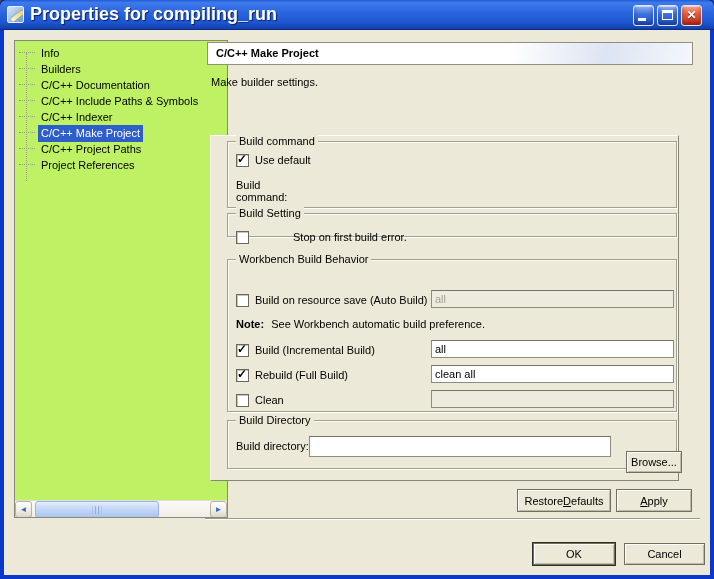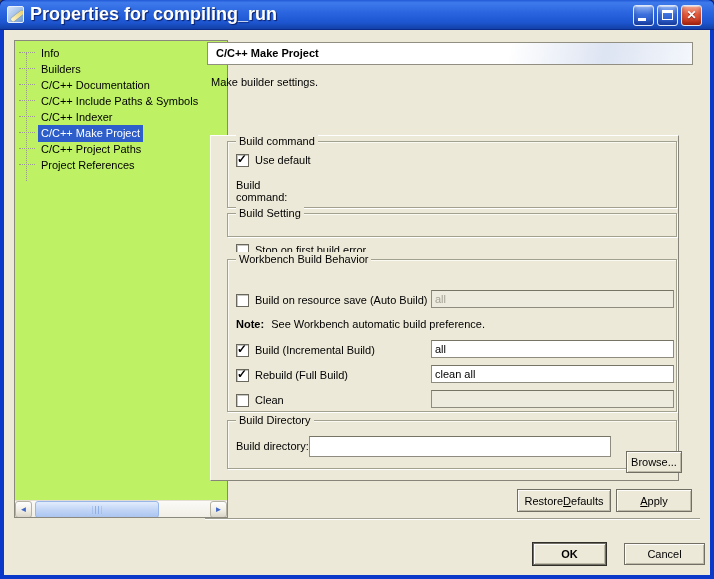--- a/index.html
+++ b/index.html
@@ -152,21 +152,21 @@
   }
   .field.disabled { background:#EDEBDE; color:#A5A296; }
 
   
   .g1 .cbrow { left:8px; top:10px; }
   .row-buildcmd { position:absolute; left:8px; top:37px; right:8px; display:flex; align-items:center; }
   .row-buildcmd .lbl { width:73px; flex:0 0 auto; }
   .row-buildcmd .field { flex:1; height:19px; }
 
   
-  .g2 .cbrow { left:8px; top:28px; }
+  .g2 .cbrow { left:8px; top:15px;gap:38px; }
 
   
   .colheads { position:absolute; left:8px; right:8px; top:8px; height:14px; }
   .colheads .c2 { position:absolute; left:195px; top:0; }
   .wrow { position:absolute; left:8px; right:8px; height:20px; }
   .wrow .cbrow { left:0; top:2px; }
   .wrow .field { position:absolute; left:195px; top:0; width:243px; }
   .wrow1 { top:30px; } .wrow2 { top:80px; } .wrow3 { top:105px; } .wrow4 { top:130px; }
   .noterow { position:absolute; left:8px; top:58px; }
   .noterow b { margin-right:4px; }
@@ -180,21 +180,21 @@
   .btn {
     position:absolute; background:#ECE9D8; border:1px solid #716F64;
     box-shadow:inset 1px 1px 0 #FDFCFA, inset -1px -1px 0 #BDBAAA;
     font:11px "Liberation Sans", sans-serif; text-align:center; cursor:pointer;
     display:flex; align-items:center; justify-content:center; white-space:nowrap;
   }
   .btn .key { text-decoration:underline; }
   .btn-browse { left:390px; top:15px; width:56px; height:22px; }
   .btn-restore { left:513px; top:459px; width:94px; height:23px; }
   .btn-apply   { left:612px; top:459px; width:76px; height:23px; }
-  .btn-ok      { left:529px; top:513px; width:73px; height:22px; box-shadow:0 0 0 1px #2F2E28, inset 1px 1px 0 #FDFCFA, inset -1px -1px 0 #BDBAAA;font-weight:bold; }
+  .btn-ok      { left:529px; top:513px; width:82px; height:22px; box-shadow:0 0 0 1px #2F2E28, inset 1px 1px 0 #FDFCFA, inset -1px -1px 0 #BDBAAA; }
   .btn-cancel  { left:620px; top:513px; width:81px; height:22px; }
 
   .footer-sep {
     position:absolute; left:201px; top:488px; width:495px; height:2px;
     border-top:1px solid #9C9A8A; border-bottom:1px solid #FFFFFF;
   }
 </style>
 </head>
 <body>
 

